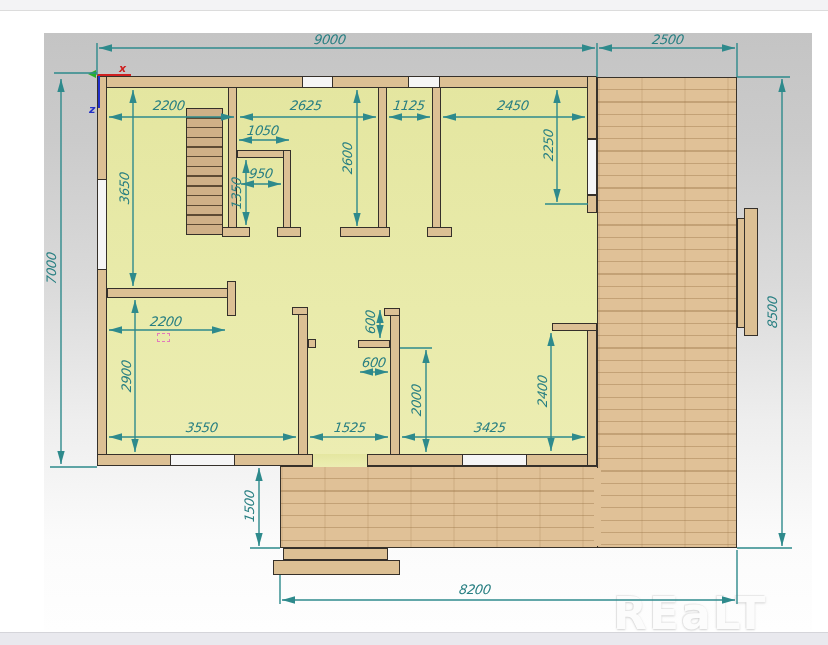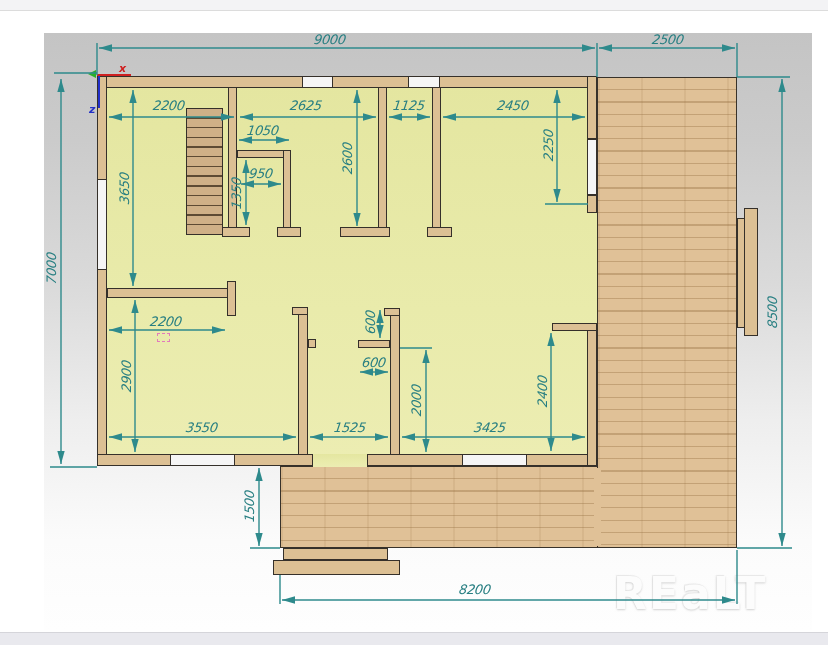--- a/index.html
+++ b/index.html
@@ -17,21 +17,21 @@
     background-image:repeating-linear-gradient(90deg, rgba(150,112,66,.13) 0 2px, rgba(0,0,0,0) 2px 43px),
                      repeating-linear-gradient(180deg, rgba(0,0,0,0) 0 11px, rgba(148,110,64,.38) 11px 12.3px);}
   .patch{background:#e0c197;}
   .stepflat{background:#dcc094;border:1.6px solid #35302a;}
   .stairs{background-color:#cfb087;border:1.6px solid #35302a;
     background-image:repeating-linear-gradient(180deg, rgba(0,0,0,0) 0 8.2px, #5d4a33 8.2px 9.7px);}
   .dimsvg{left:0;top:0;width:828px;height:645px;pointer-events:none;}
   .lbl{position:absolute;color:#287f82;font-size:13px;font-style:italic;white-space:nowrap;
        transform:translate(-50%,-50%) skewX(-8deg);letter-spacing:-0.3px;}
   .lblv{transform:translate(-50%,-50%) rotate(-90deg) skewX(-8deg);}
-  .wm{position:absolute;left:613px;top:568px;width:200px;font-size:44px;font-weight:bold;
+  .wm{position:absolute;left:613px;top:588px;width:200px;font-size:44px;font-weight:bold;
       letter-spacing:2px;color:#fcfcfc;
       text-shadow:0 1px 2px rgba(175,175,175,.55), -1px -1px 1px rgba(205,205,205,.4);}
   .axis-x{background:#cf2020;height:2px;}
   .axis-z{background:#2330c8;width:2px;}
   .axis-lab{position:absolute;font-size:11px;font-weight:bold;font-style:italic;}
   .greentri{width:0;height:0;border-top:4px solid transparent;border-bottom:4px solid transparent;
             border-right:8px solid #2ab02a;}
   .doormark{border:1px dashed #e060c0;opacity:.8;background:transparent;}
 </style>
 </head>

